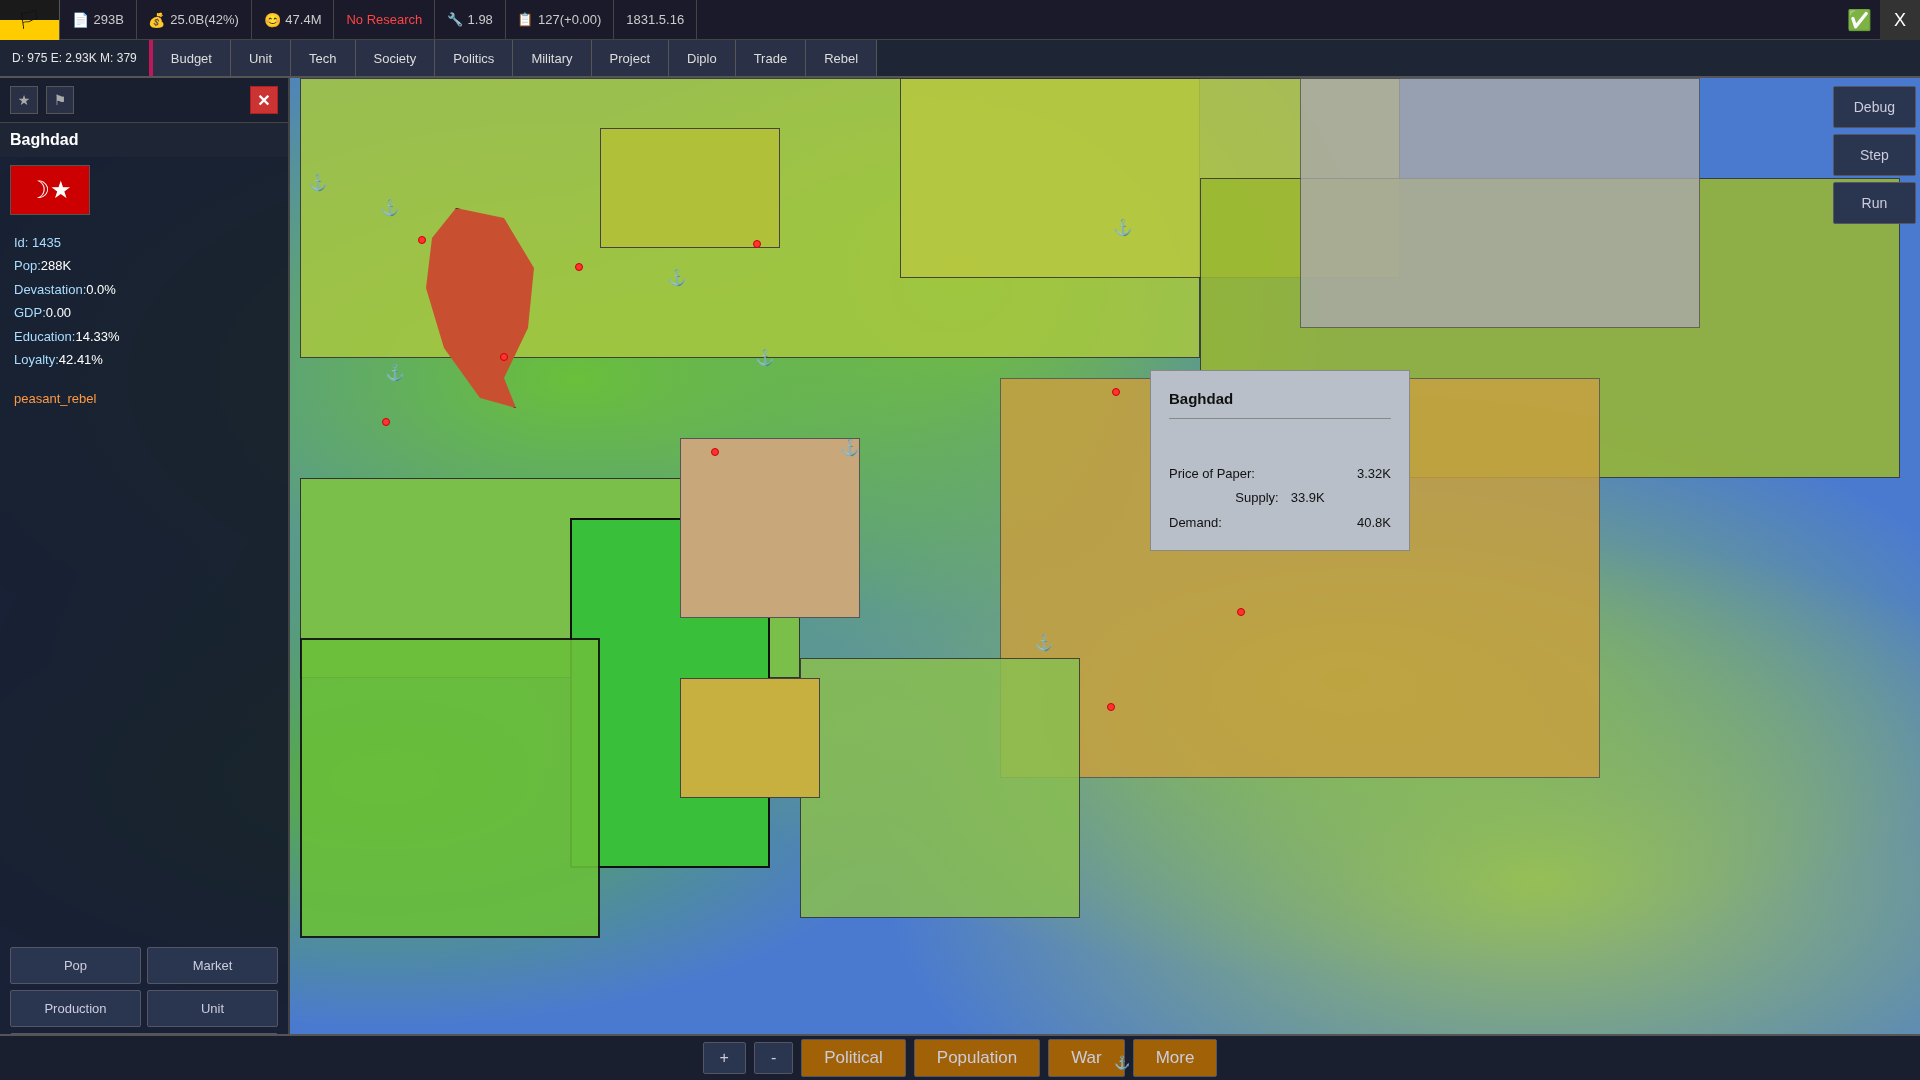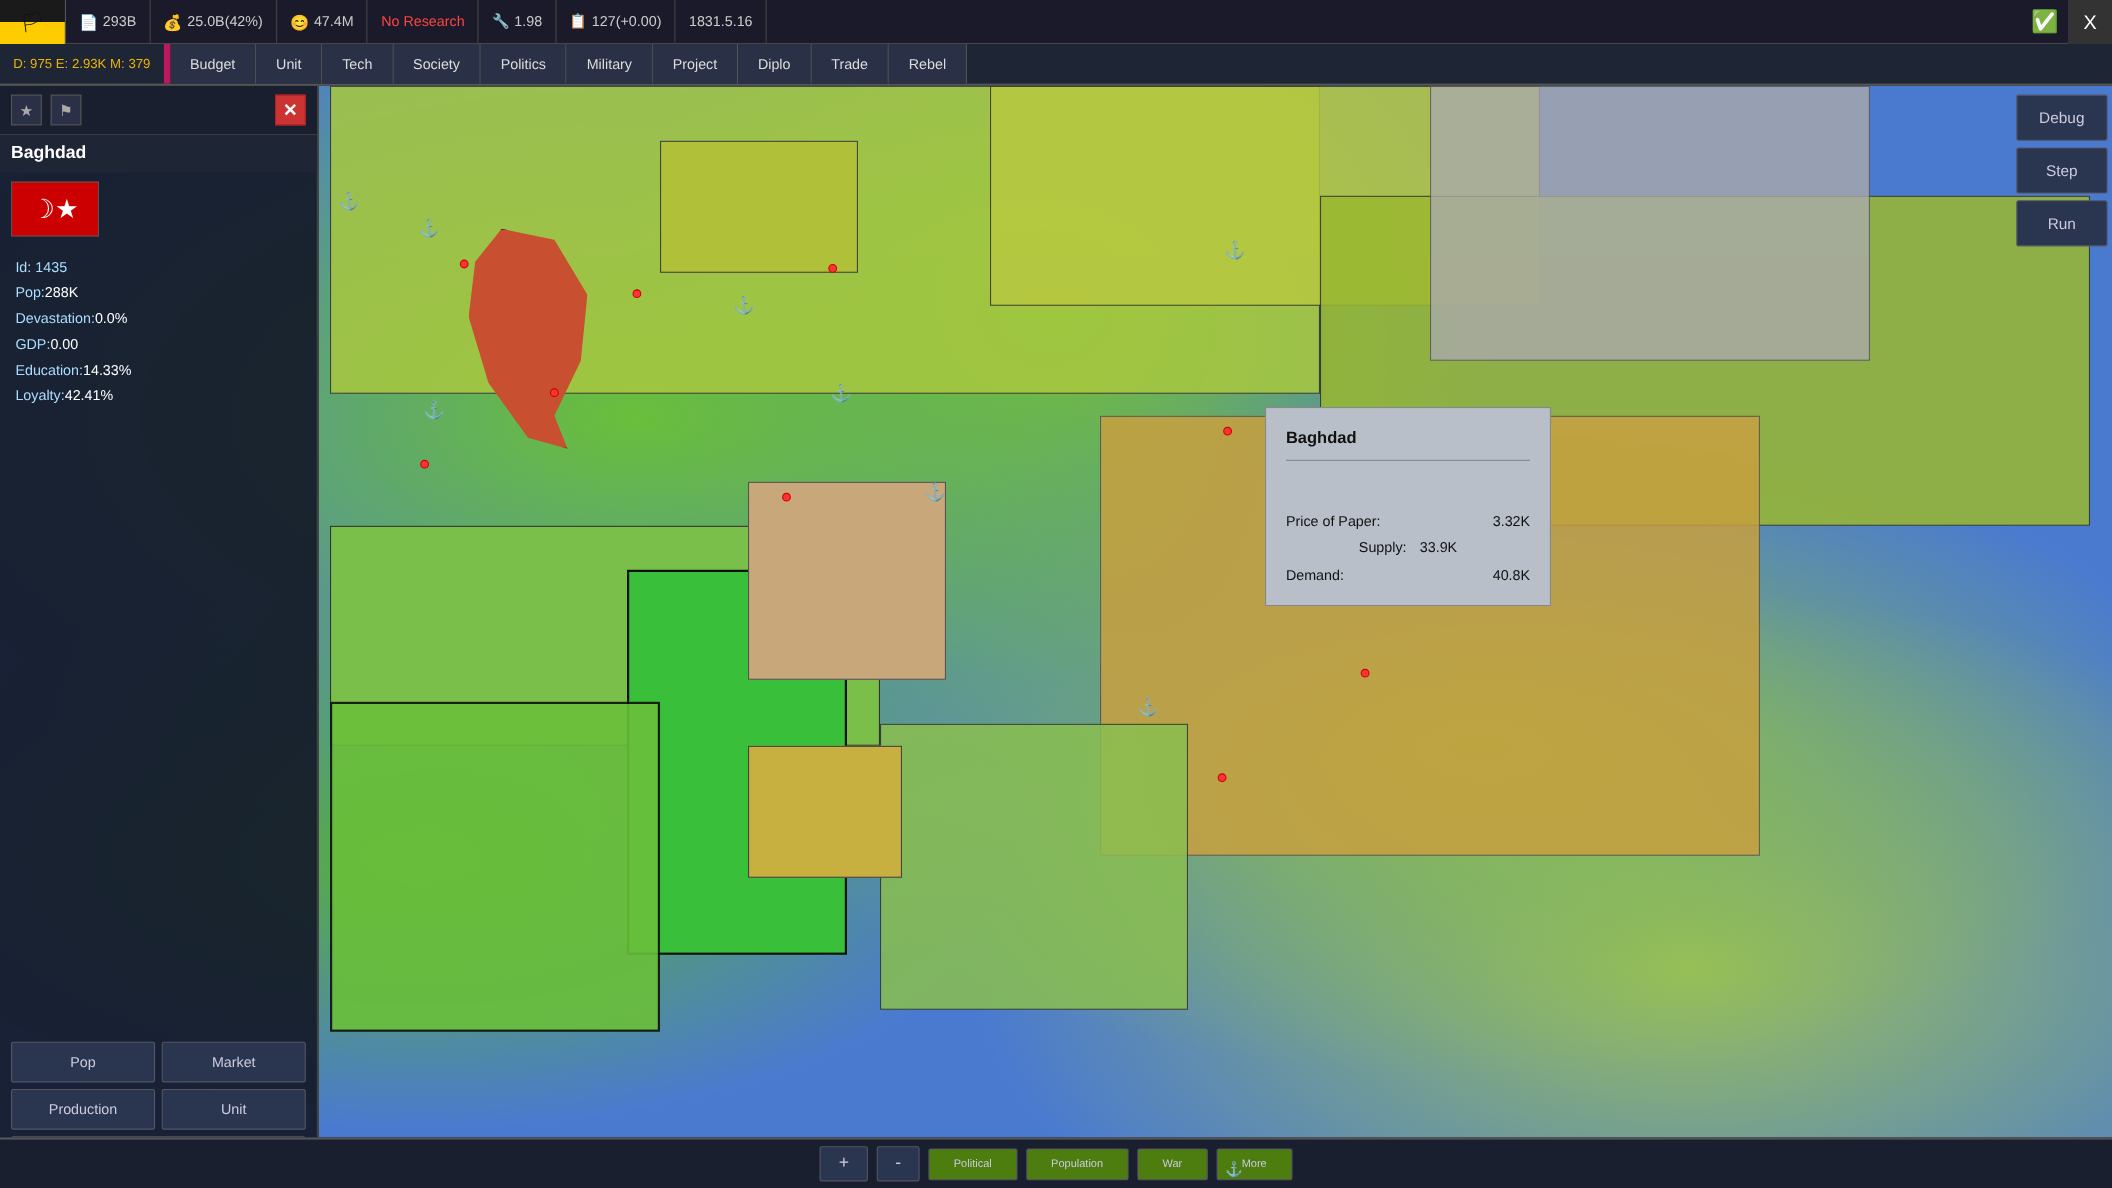--- a/index.html
+++ b/index.html
@@ -32,21 +32,21 @@
       margin-left: auto; margin-right: 48px; font-size: 20px; color: #44ff44; cursor: pointer;
     }
 
     
     #navbar {
       position: absolute; top: 40px; left: 0; right: 0; height: 38px;
       background: #1e2535; display: flex; align-items: center;
       border-bottom: 2px solid #555; z-index: 100;
     }
     .coords-label {
-      padding: 0 12px; font-size: 12px; color: #eab308; border-right: 6px solid #be185d;
+      padding: 0 12px; font-size: 12px; color: #e5e5e5; border-right: 4px solid #be185d;
       height: 100%; display: flex; align-items: center;
     }
     .nav-btn {
       padding: 0 18px; height: 100%; background: #2a3045; border: none; border-right: 1px solid #555;
       color: #ddd; font-size: 13px; cursor: pointer; transition: background 0.15s;
     }
 
     
     #map {
       position: absolute; top: 78px; left: 0; right: 0; bottom: 0;
@@ -133,22 +133,22 @@
       font-size: 14px; padding: 12px 20px; cursor: pointer; text-align: center; border-radius: 2px;
     }
 
     
     #bottombar {
       position: absolute; bottom: 0; left: 0; right: 0; height: 46px;
       background: #1a1f30; border-top: 2px solid #555;
       display: flex; align-items: center; justify-content: center; gap: 8px; z-index: 100;
     }
     .map-btn {
-      background: #4d7c0f; border: 1px solid #556; color: #ccd;
-      font-size: 10px; padding: 8px 22px; cursor: pointer; border-radius: 2px;
+      background: #a16207; border: 1px solid #556; color: #ccd;
+      font-size: 17px; padding: 8px 22px; cursor: pointer; border-radius: 2px;
     }
     .zoom-btn {
       background: #2a3550; border: 1px solid #556; color: #ccd;
       font-size: 16px; padding: 6px 16px; cursor: pointer; border-radius: 2px;
     }
 
     
     .supply-icon {
       position: absolute; font-size: 16px; color: #aab; opacity: 0.8;
     }
@@ -290,20 +290,21 @@
     <div class="info-row">
       <span class="info-label">Education:</span>
       <span class="info-val">14.33%</span>
     </div>
     <div class="info-row">
       <span class="info-label">Loyalty:</span>
       <span class="info-val">42.41%</span>
     </div>
   </div>
 
+  <div id="peasant-label">peasant_rebel</div>
 
   <div id="panel-buttons">
     <button class="panel-btn single">Pop</button>
     <button class="panel-btn single">Market</button>
     <button class="panel-btn single">Production</button>
     <button class="panel-btn single">Unit</button>
     <button class="panel-btn full-width">Army</button>
   </div>
 </div>
 

